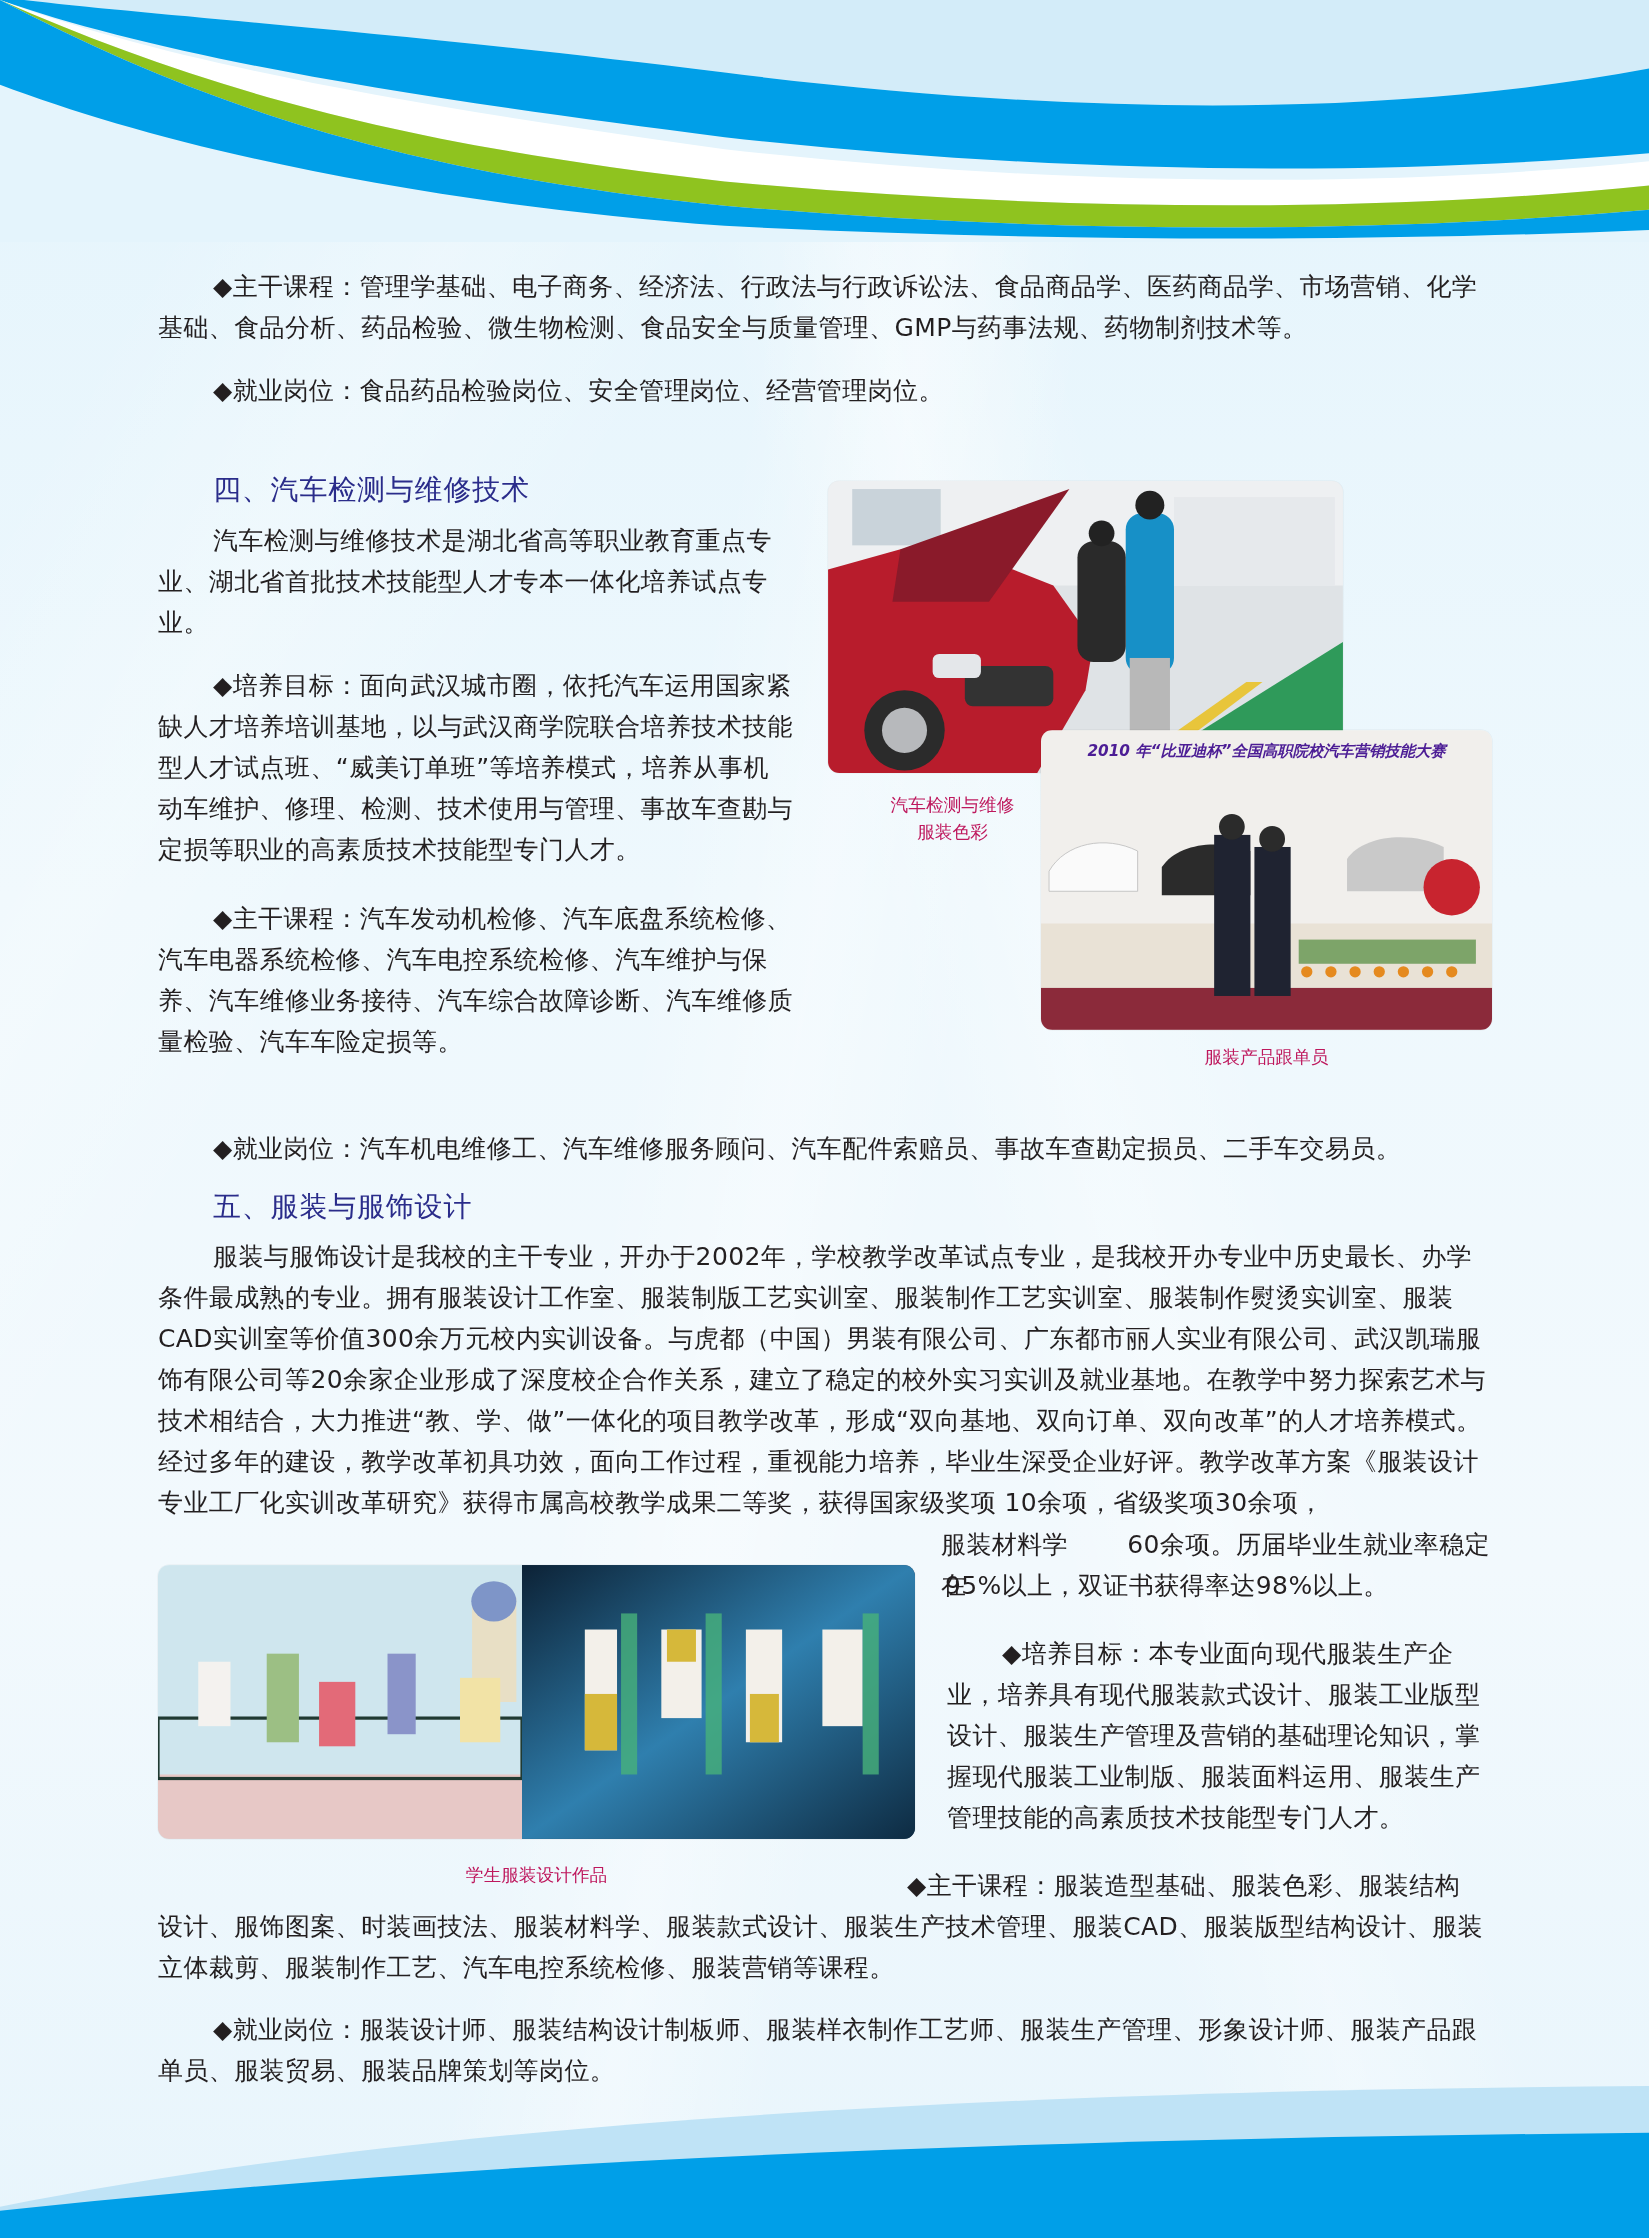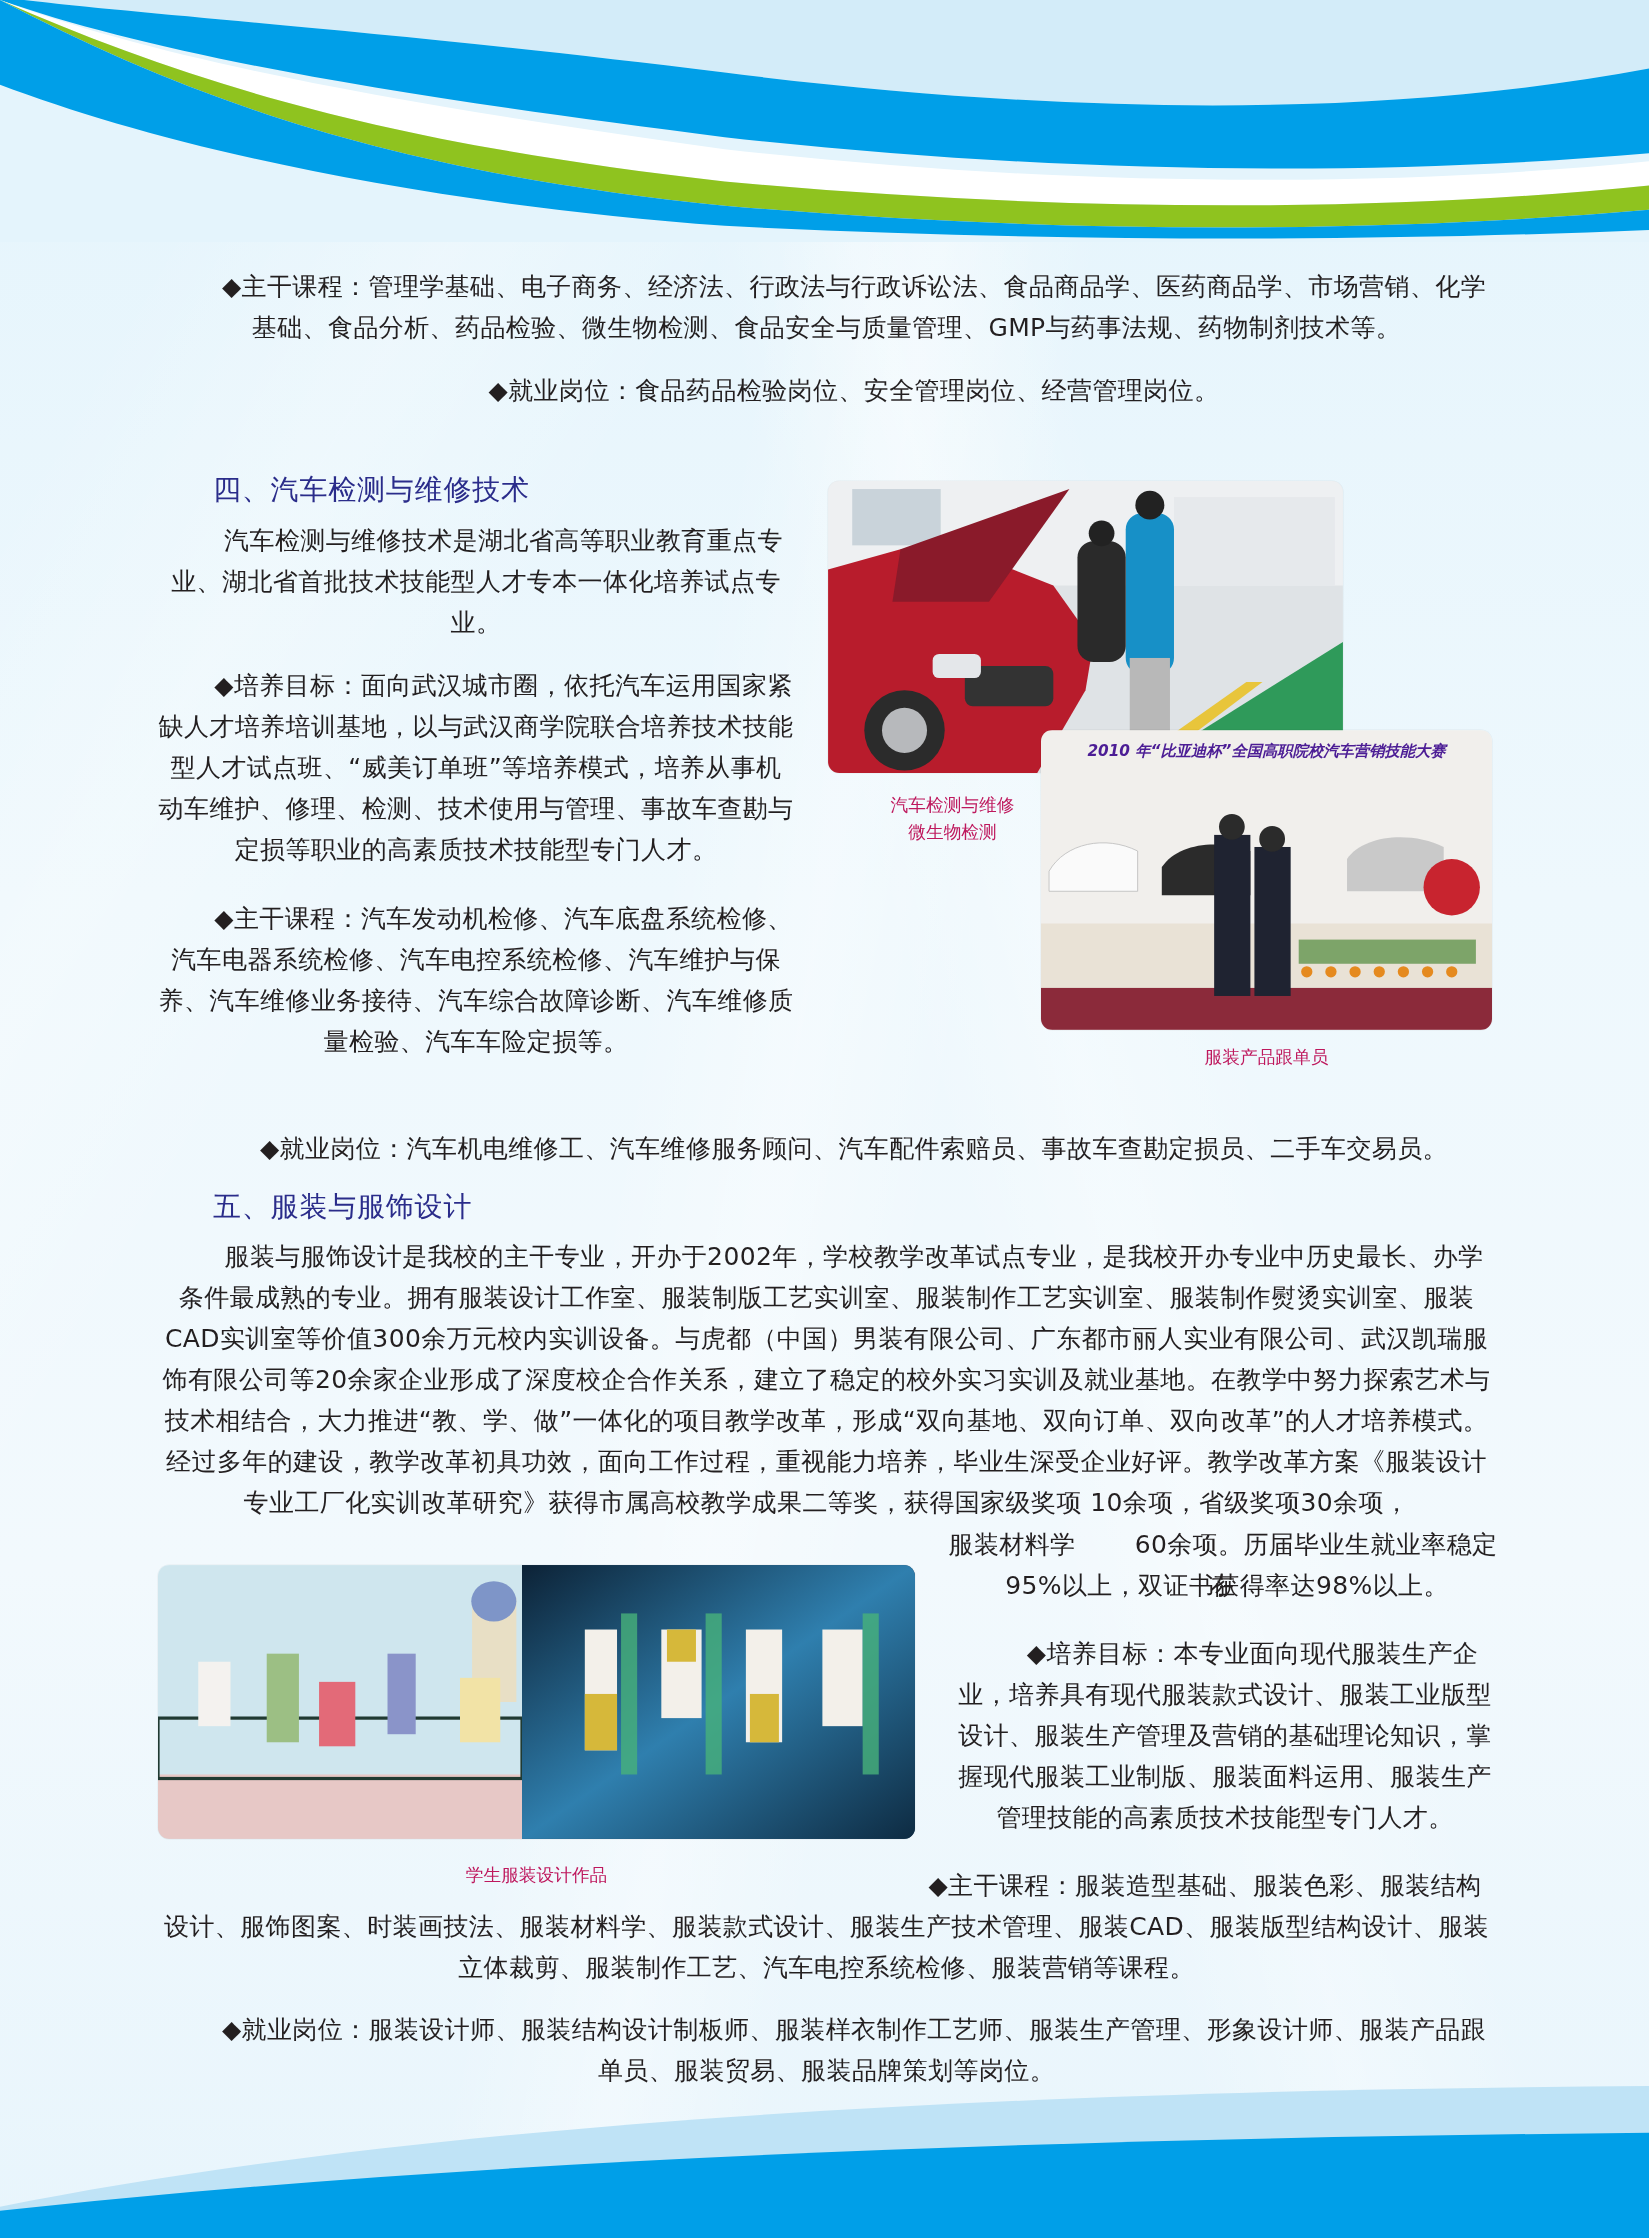--- a/index.html
+++ b/index.html
@@ -6,21 +6,21 @@
   body{width:1649px;height:2239px;position:relative;overflow:hidden;
        background:linear-gradient(180deg,#e4f4fc 0%,#eef8fd 40%,#f2f9fd 70%,#e8f5fc 100%);
        font-family:"DejaVu Sans","Liberation Sans",sans-serif;color:#231f20;}
   .bg-rays{position:absolute;inset:0;pointer-events:none;
        background:
         linear-gradient(100deg,transparent 40%,rgba(255,255,255,0.35) 48%,transparent 56%),
         linear-gradient(75deg,transparent 55%,rgba(255,255,255,0.3) 62%,transparent 70%),
         linear-gradient(120deg,transparent 10%,rgba(255,255,255,0.25) 20%,transparent 30%);}
   .top-band{position:absolute;left:0;top:0;width:1649px;height:242px;}
   .bottom-band{position:absolute;left:0;top:2078px;width:1649px;height:161px;}
-  .txt{position:absolute;font-size:25px;line-height:41px;letter-spacing:0.4px;color:#231f20;text-align:center;}
+  .txt{position:absolute;font-size:25px;line-height:41px;letter-spacing:0.4px;color:#231f20;}
   .indent{text-indent:55px;}
   .h{position:absolute;font-size:28px;font-weight:normal;color:#2a2c8a;letter-spacing:0.8px;}
   .photo{position:absolute;border-radius:11.3px;overflow:hidden;box-shadow:0 0 0 0.8px rgba(0,0,0,0.04);}
   .cap{position:absolute;font-size:17.7px;color:#be185d;text-align:center;line-height:27px;}
 </style>
 </head>
 <body>
 
 <div class="bg-rays"></div>
 
@@ -58,21 +58,21 @@
     <rect x="130" y="215" width="60" height="30" rx="8" fill="#e4e7ea"></rect>
     <rect x="370" y="40" width="60" height="200" rx="20" fill="#1790c7"></rect>
     <circle cx="400" cy="30" r="18" fill="#222"></circle>
     <rect x="375" y="220" width="50" height="140" fill="#b8b8b8"></rect>
     <rect x="310" y="75" width="60" height="150" rx="20" fill="#2a2a2a"></rect>
     <circle cx="340" cy="65" r="16" fill="#222"></circle>
   </svg>
 </div>
 <div class="cap" style="left:844px;top:792px;width:217px;">
   <div>汽车检测与维修</div>
-  <div>微生物检测</div>
+  <div>服装色彩</div>
 </div>
 
 <div class="photo" style="left:1041px;top:730px;width:451px;height:300px;">
   <svg width="451" height="300" viewBox="0 0 560 372">
     <rect width="560" height="372" fill="#f1efec"></rect>
     <rect x="0" y="240" width="560" height="80" fill="#e9e2d6"></rect>
     <rect x="0" y="320" width="560" height="52" fill="#8b2a3a"></rect>
     <path d="M10,175 C30,140 80,130 120,150 L120,200 L10,200 Z" fill="#fafafa" stroke="#bbb"></path>
     <path d="M150,170 C170,140 220,135 260,150 L260,205 L150,205 Z" fill="#2b2b2b"></path>
     <path d="M380,160 C400,130 460,125 500,145 L500,200 L380,200 Z" fill="#c9c9c9"></path>

